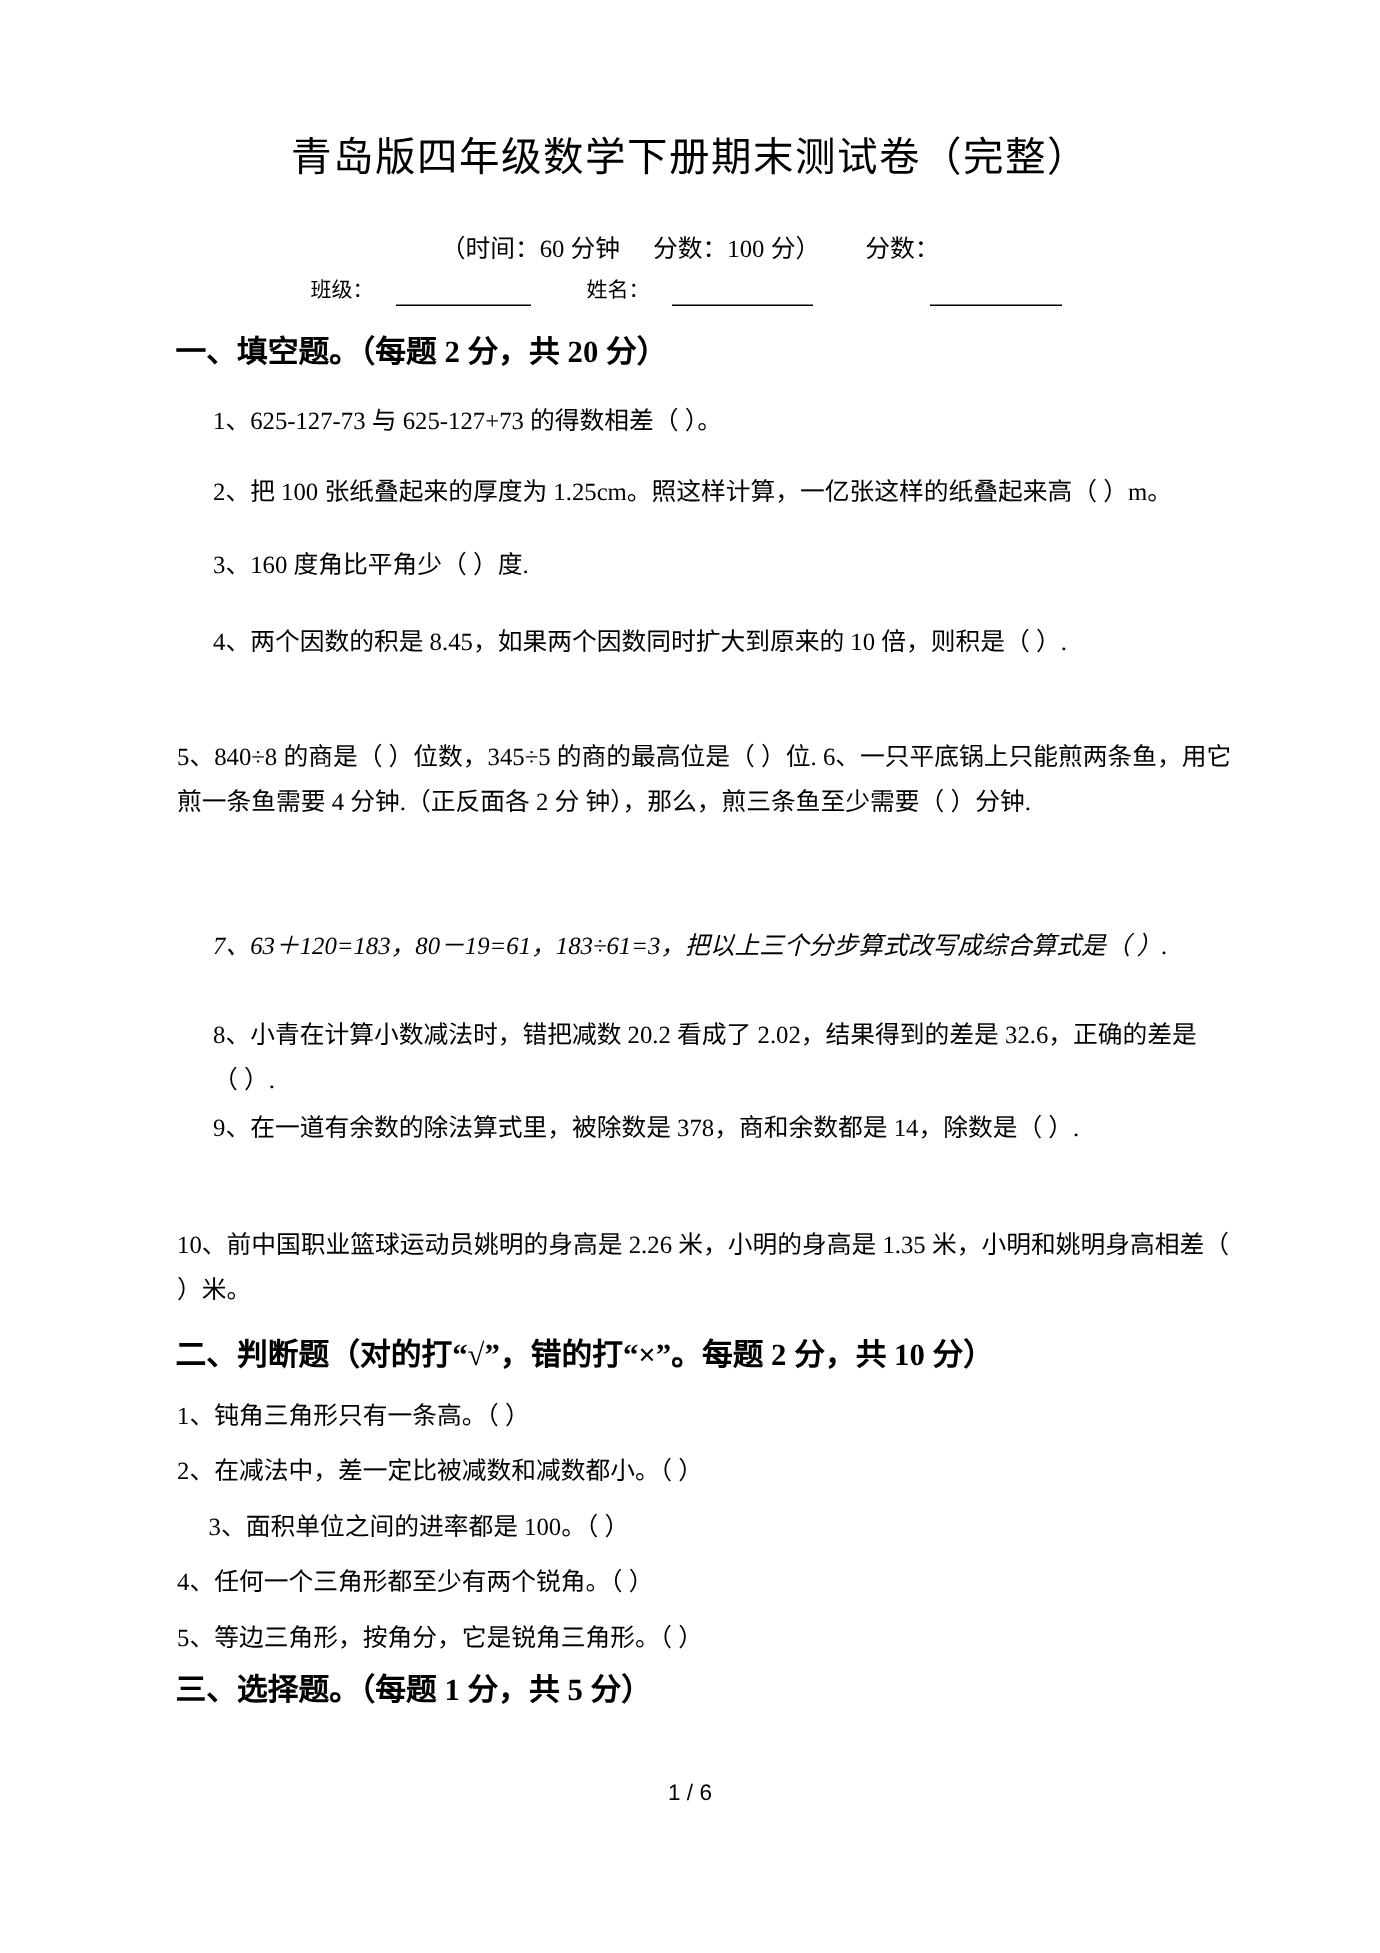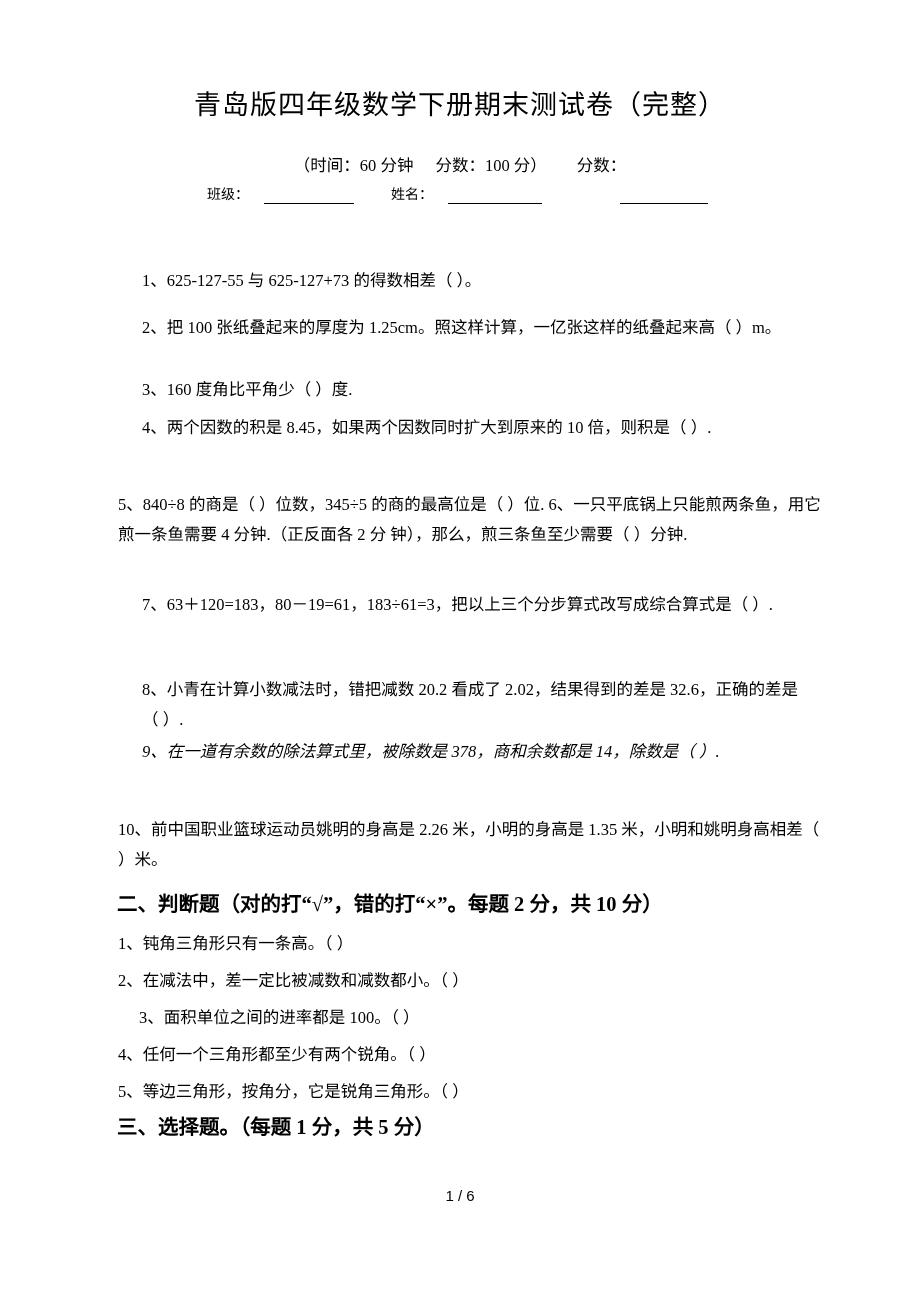--- a/index.html
+++ b/index.html
@@ -124,36 +124,37 @@
   <div class="idrow">
     <span class="lbl lbl-class">班级：</span>
     <span class="blank blank-class"></span>
 
     <span class="lbl lbl-name">姓名：</span>
     <span class="blank blank-name"></span>
 
     <span class="blank blank-score"></span>
   </div>
 
+  <div class="section-head" style="top:221px;">一、填空题。（每题 2 分，共 20 分）</div>
 
-  <div class="q q-indent" style="top:266px; width:660px;">1、625-127-55 与 625-127+73 的得数相差（                ）。</div>
+  <div class="q q-indent" style="top:266px; width:660px;">1、625-127-73 与 625-127+73 的得数相差（                ）。</div>
 
   <div class="q q-indent" style="top:313px; width:672px;">2、把 100 张纸叠起来的厚度为 1.25cm。照这样计算，一亿张这样的纸叠起来高（              ）m。</div>
 
-  <div class="q q-indent" style="top:375px; width:660px;">3、160 度角比平角少（                ）度.</div>
+  <div class="q q-indent" style="top:362px; width:660px;">3、160 度角比平角少（                ）度.</div>
 
   <div class="q q-indent" style="top:413px; width:680px;">4、两个因数的积是 8.45，如果两个因数同时扩大到原来的 10 倍，则积是（              ）.</div>
 
   <div class="q q-flush" style="top:490px; width:712px;">5、840÷8 的商是（                ）位数，345÷5 的商的最高位是（                ）位.  6、一只平底锅上只能煎两条鱼，用它煎一条鱼需要 4 分钟.（正反面各 2 分 钟），那么，煎三条鱼至少需要（              ）分钟.</div>
 
-  <div class="q q-indent" style="top:590px; width:690px;">7、63＋120=183，80－19=61，183÷61=3，把以上三个分步算式改写成综合算式是（              ）.</div>
+  <div class="q q-indent" style="top:616px; width:690px;font-style:italic;">7、63＋120=183，80－19=61，183÷61=3，把以上三个分步算式改写成综合算式是（              ）.</div>
 
   <div class="q q-indent" style="top:675px; width:670px;">8、小青在计算小数减法时，错把减数 20.2 看成了 2.02，结果得到的差是 32.6，正确的差是（              ）.</div>
 
-  <div class="q q-indent" style="top:737px; width:660px;font-style:italic;">9、在一道有余数的除法算式里，被除数是 378，商和余数都是 14，除数是（              ）.</div>
+  <div class="q q-indent" style="top:737px; width:660px;">9、在一道有余数的除法算式里，被除数是 378，商和余数都是 14，除数是（              ）.</div>
 
   <div class="q q-flush" style="top:815px; width:712px;">10、前中国职业篮球运动员姚明的身高是 2.26 米，小明的身高是 1.35 米，小明和姚明身高相差（              ）米。</div>
 
   <div class="section-head" style="top:890px;">二、判断题（对的打“√”，错的打“×”。每题 2 分，共 10 分）</div>
 
   <div class="q q-flush" style="top:929px; width:700px;">1、钝角三角形只有一条高。（              ）</div>
 
   <div class="q q-flush" style="top:966px; width:700px;">2、在减法中，差一定比被减数和减数都小。（                ）</div>
 
   <div class="q q-flush" style="top:1003px; width:700px;margin-left:21px;">3、面积单位之间的进率都是 100。（                ）</div>

